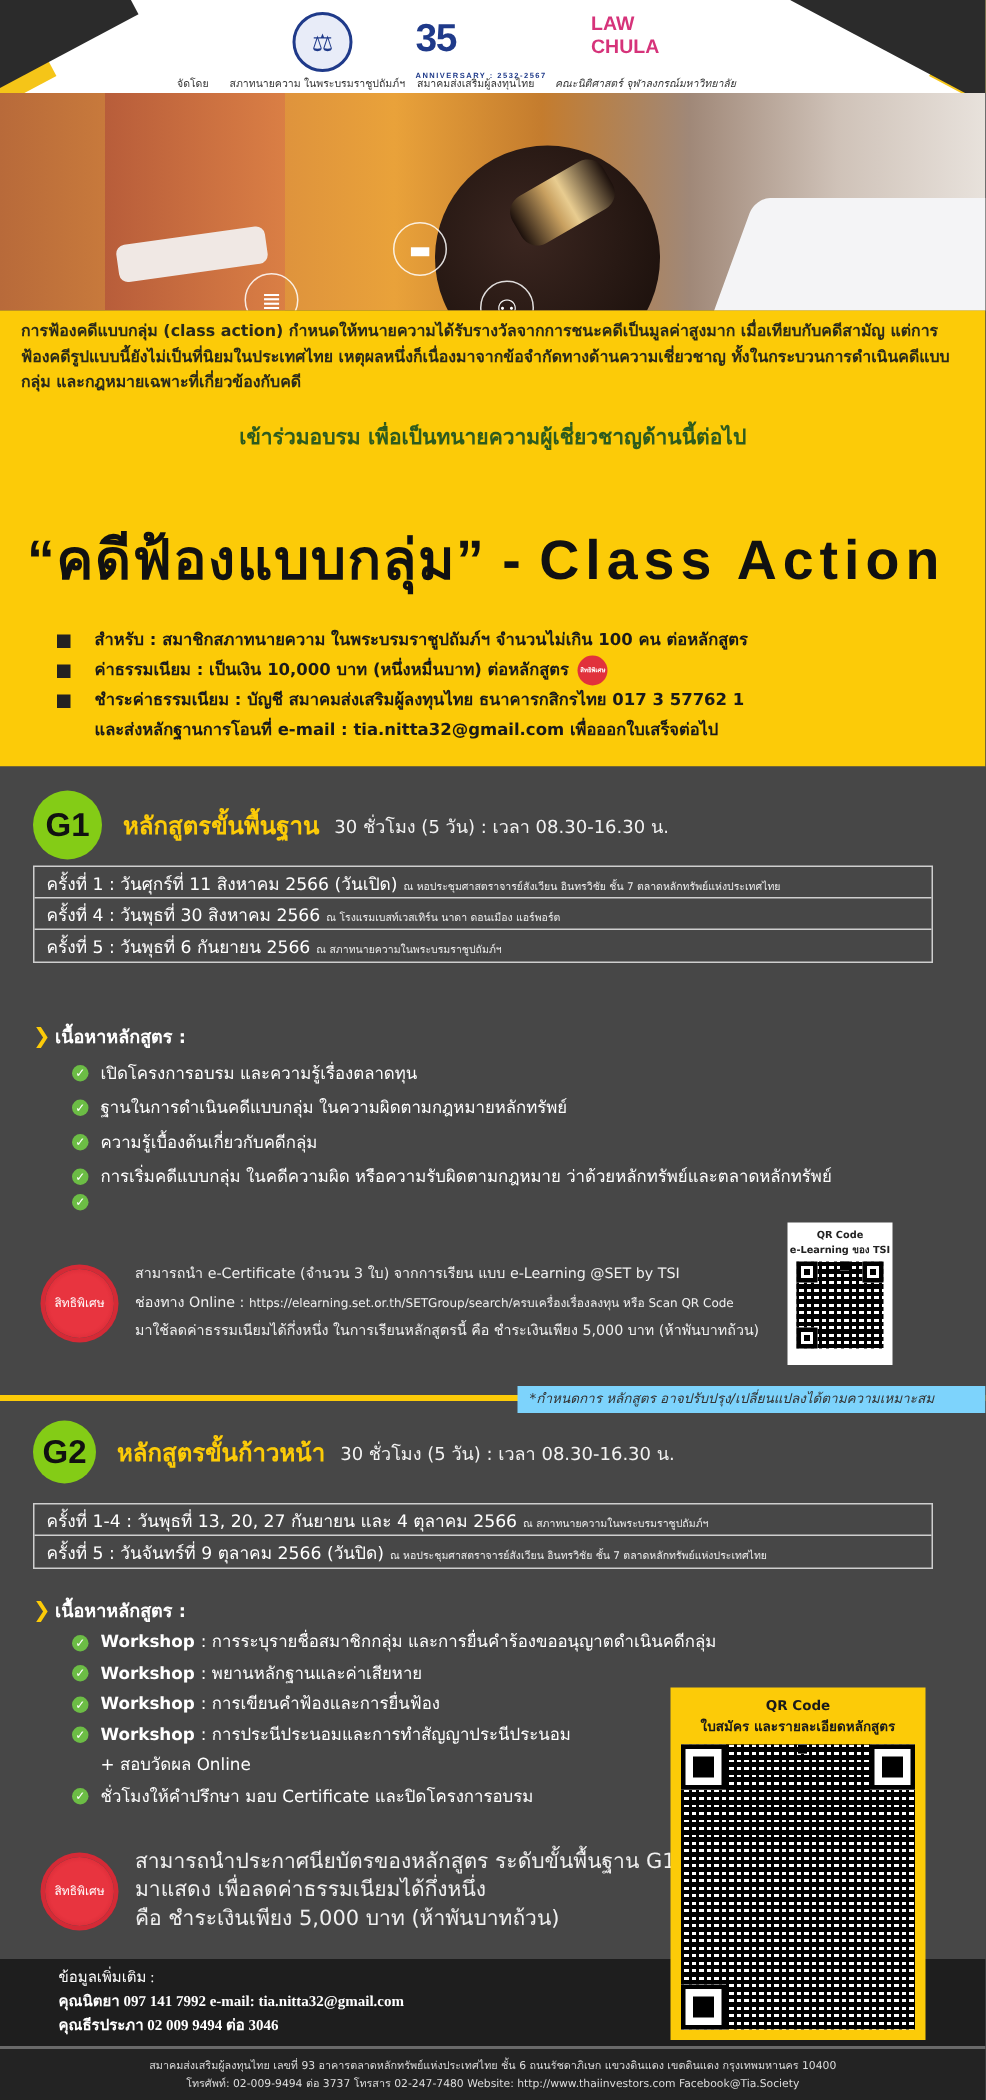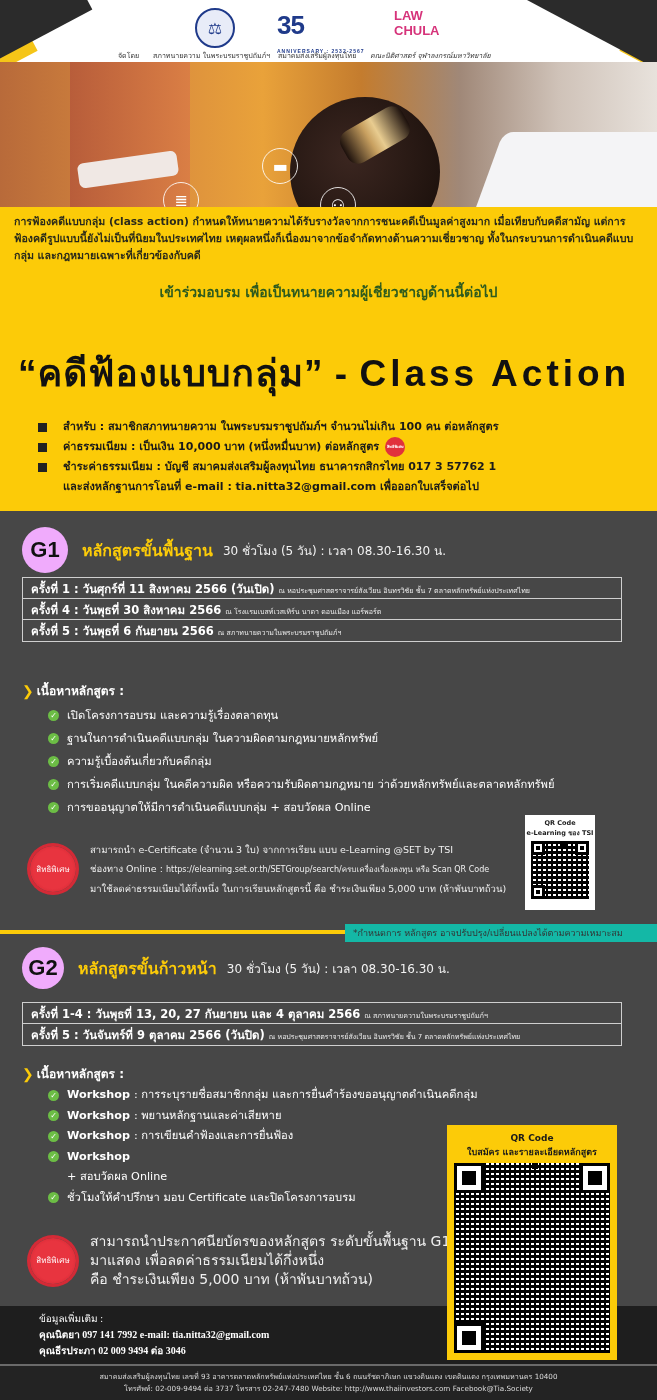--- a/index.html
+++ b/index.html
@@ -37,28 +37,28 @@
   .big-title .en { letter-spacing: 4px; }
   .info-list { position: absolute; left: 38px; top: 210px; width: 610px; font-size: 11px; line-height: 20px; color: #1a1a1a; font-weight: bold; }
   .info-list .row { display: flex; align-items: flex-start; }
   .info-list .sq { width: 9px; height: 9px; background: #222; margin: 6px 16px 0 0; flex: none; }
   .info-list .sq.blank { background: transparent; }
   .badge-small { display:inline-block; width: 20px; height: 20px; border-radius: 50%; background: #e1313c; vertical-align: middle; margin-left: 6px; color:#fff; font-size: 4px; text-align:center; line-height: 20px; }
 
   
   .dark { position: absolute; left: 0; top: 511px; width: 657px; height: 795px; background: #474747; }
   .group-head { position: absolute; left: 22px; display: flex; align-items: center; }
-  .g-circle { width: 46px; height: 46px; border-radius: 50%; background: #f0abfc; color: #111; font-family: "Liberation Sans", sans-serif; font-weight: bold; font-size: 22px; display:flex; align-items:center; justify-content:center; }
+  .g-circle { width: 46px; height: 46px; border-radius: 50%; background: #84cc16; color: #111; font-family: "Liberation Sans", sans-serif; font-weight: bold; font-size: 22px; display:flex; align-items:center; justify-content:center; }
   .g-title { color: #fccb08; font-weight: bold; font-size: 16px; margin-left: 14px; }
   .g-sub { color: #f2f2f2; font-size: 12px; margin-left: 10px; }
 
   .sched { position: absolute; left: 22px; width: 600px; border: 1px solid #cfcfcf; }
   .sched .srow { border-bottom: 1px solid #cfcfcf; height: 21px; line-height: 20px; padding-left: 8px; color: #fff; white-space: nowrap; overflow: hidden; }
   .sched .srow:last-child { border-bottom: none; }
-  .sched .main { font-weight: bold; font-size: 11.5px; }
+  .sched .main { font-weight: normal; font-size: 11.5px; }
   .sched .venue { font-size: 7px; margin-left: 4px; color: #eee; }
 
   .content-head { position: absolute; left: 22px; color: #fff; font-size: 12px; font-weight: bold; display:flex; align-items:center; }
   .chev { color: #fccb08; font-size: 14px; margin-right: 3px; font-weight: bold; }
   .items { position: absolute; left: 48px; color: #fff; font-size: 11.2px; line-height: 23px; }
   .items .it { display: flex; align-items: center; white-space: nowrap; }
   .check { width: 11px; height: 11px; border-radius: 50%; background: #6cbd45; color: #fff; font-size: 8px; line-height: 11px; text-align: center; margin-right: 8px; flex: none; }
   .items .ws { font-weight: bold; margin-right: 4px; }
   .items .cont { padding-left: 19px; }
 
@@ -70,21 +70,21 @@
   .qr-small { position: absolute; left: 525px; top: 815px; width: 70px; height: 95px; background: #fff; text-align: center; padding-top: 3px; }
   .qr-small .cap { font-size: 6.5px; line-height: 10px; color: #222; font-weight: bold; }
   .qr-grid { margin: 3px auto 0; background:
       repeating-linear-gradient(0deg, #000 0 3px, #fff 3px 5px),
       repeating-linear-gradient(90deg, #000 0 2px, transparent 2px 5px); background-blend-mode: multiply; position: relative; }
   .qr-grid::before, .qr-grid::after { content:""; position:absolute; border: 3px solid #000; background:#fff; }
   .finder { position:absolute; border: 3px solid #000; background: #fff; }
   .finder::after { content:""; position:absolute; left: 22%; top: 22%; width: 56%; height: 56%; background:#000; }
 
   .note-band { position: absolute; left: 0; top: 930px; width: 657px; height: 4px; background: #fccb08; }
-  .note { position: absolute; left: 345px; top: 924px; width: 312px; height: 18px; background: #14b8a6; color: #333; font-size: 9px; line-height: 18px; padding-left: 8px; }
+  .note { position: absolute; left: 345px; top: 924px; width: 312px; height: 18px; background: #7dd3fc; color: #333; font-size: 9px; line-height: 18px; padding-left: 8px; font-style: italic; }
 
   .qr-big { position: absolute; left: 447px; top: 1125px; width: 170px; height: 235px; background: #fccb08; padding: 6px 6px 0; text-align: center; }
   .qr-big .cap { font-size: 9px; line-height: 14px; color: #1a1a1a; font-weight: bold; }
   .qr-big .qr-grid { width: 156px; height: 190px; margin-top: 4px; }
 
   
   .contact { position: absolute; left: 0; top: 1306px; width: 657px; height: 58px; background: #1e1e1e; }
   .contact .lines { position: absolute; left: 39px; top: 5px; color: #fff; font-size: 10px; line-height: 16px; font-family: Liberation Serif, serif; }
   .contact .lines b { font-weight: bold; }
   .divider { position: absolute; left: 0; top: 1364px; width: 657px; height: 2px; background: #6a6a6a; }
@@ -190,21 +190,20 @@
     <div class="it">
         <span class="check">✓</span>
         <span>ความรู้เบื้องต้นเกี่ยวกับคดีกลุ่ม</span>
       </div>
     <div class="it">
         <span class="check">✓</span>
         <span>การเริ่มคดีแบบกลุ่ม ในคดีความผิด หรือความรับผิดตามกฎหมาย ว่าด้วยหลักทรัพย์และตลาดหลักทรัพย์</span>
       </div>
     <div class="it">
         <span class="check">✓</span>
-        <span>การขออนุญาตให้มีการดำเนินคดีแบบกลุ่ม + สอบวัดผล Online</span>
       </div>
   </div>
 
   <div class="privilege" style="left:30px; top:840px;">
     <div class="seal-red">สิทธิพิเศษ</div>
     <div class="priv-text">
       <div>สามารถนำ e-Certificate (จำนวน 3 ใบ) จากการเรียน แบบ e-Learning @SET by TSI</div>
       <div><span>ช่องทาง Online : </span><span class="u">https://elearning.set.or.th/SETGroup/search/ครบเครื่องเรื่องลงทุน หรือ Scan QR Code</span></div>
       <div>มาใช้ลดค่าธรรมเนียมได้กึ่งหนึ่ง ในการเรียนหลักสูตรนี้ คือ ชำระเงินเพียง 5,000 บาท (ห้าพันบาทถ้วน)</div>
     </div>
@@ -250,20 +249,21 @@
         <span>: พยานหลักฐานและค่าเสียหาย</span>
       </div>
     <div class="it">
         <span class="check">✓</span>
         <span class="ws">Workshop</span>
         <span>: การเขียนคำฟ้องและการยื่นฟ้อง</span>
       </div>
     <div class="it">
         <span class="check">✓</span>
         <span class="ws">Workshop</span>
+        <span>: การประนีประนอมและการทำสัญญาประนีประนอม</span>
       </div>
     <div class="it cont">
         <span>+ สอบวัดผล Online</span>
       </div>
     <div class="it">
         <span class="check">✓</span>
         <span>ชั่วโมงให้คำปรึกษา มอบ Certificate และปิดโครงการอบรม</span>
       </div>
   </div>
 

